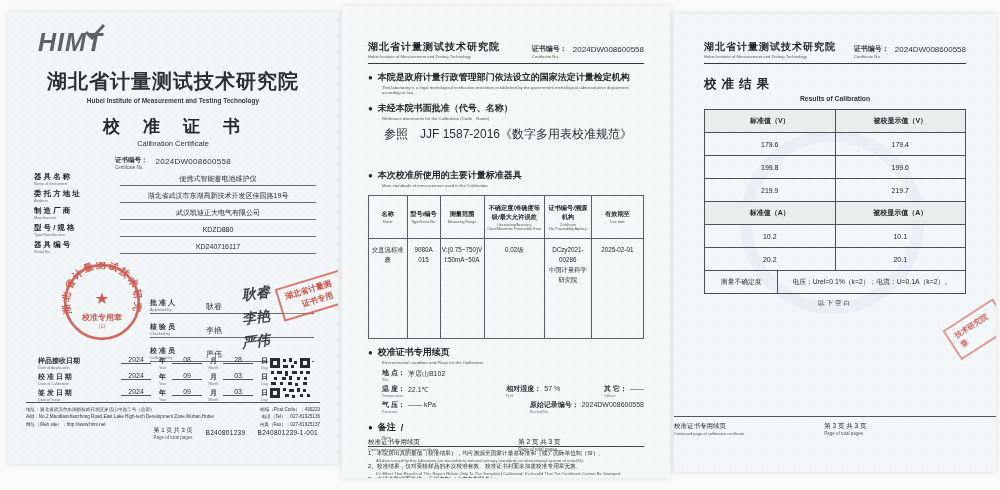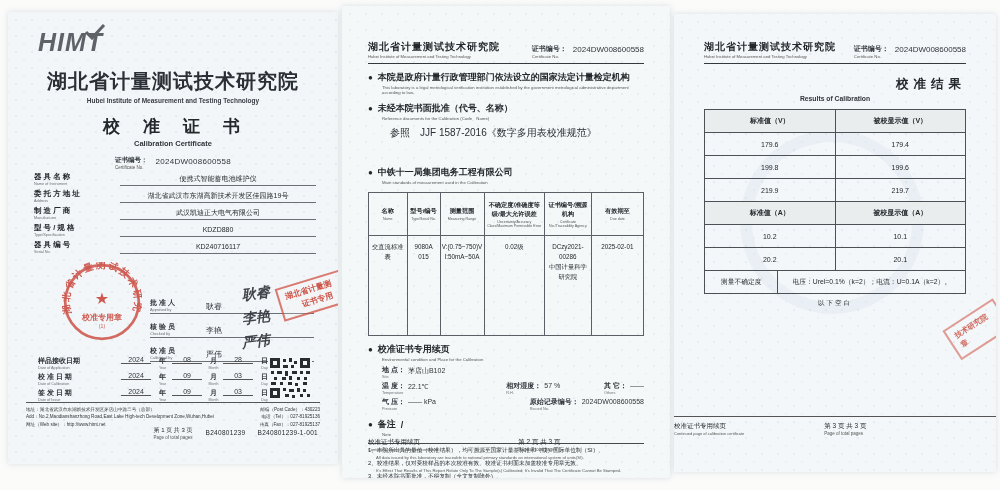--- a/index.html
+++ b/index.html
@@ -13,21 +13,21 @@
   .p2{left:342px;top:6px;width:328px;height:472px;background-color:#f5f8f9;}
   .p3{left:674px;top:14px;width:322px;height:458px;background-color:#f3f7f9;}
 
   
   .logo-wrap{position:relative;margin:16px 0 0 30px;width:90px;height:28px;}
   .logo-text{font-size:25px;font-weight:800;font-style:italic;color:#5d6369;letter-spacing:1px;}
   .logo-check{position:absolute;left:46px;top:-4px;}
   .inst-title{margin-top:12px;text-align:center;font-size:20px;font-weight:700;color:#2a3035;letter-spacing:1px;}
   .inst-en{margin-top:2px;text-align:center;font-size:6.5px;font-weight:700;color:#383e44;}
   .doc-title{margin-top:11px;text-align:center;font-size:17px;font-weight:700;letter-spacing:3px;color:#23282c;}
-  .doc-title-en{margin-top:1px;text-align:center;font-size:7.5px;font-weight:700;}
+  .doc-title-en{margin-top:1px;text-align:center;font-size:7.5px;font-weight:400;}
   .certno-row{display:flex;justify-content:center;gap:8px;margin-top:8px;align-items:flex-start;}
   .certno-label .cn{font-size:6.5px;font-weight:700;}
   .certno-label .en{font-size:4.5px;color:#555;}
   .certno-value{font-size:8px;padding-top:1px;letter-spacing:.3px;}
   .fields{position:absolute;top:160px;left:26px;right:22px;}
   .field{display:flex;height:17px;}
   .flabel{width:86px;}
   .flabel .cn{font-size:7.5px;font-weight:700;color:#23282c;white-space:nowrap;}
   .flabel .en{font-size:3.8px;color:#6b7076;}
   .fvalue{flex:1;text-align:center;font-size:7px;border-bottom:1px solid #6a7076;height:12px;line-height:12px;color:#1f2428;margin-top:1px;}
@@ -68,21 +68,21 @@
   .pg-header .right .lbl .en{font-size:4.3px;color:#555;}
   .pg-header .right .val{font-size:8px;padding-top:1px;}
 
   
   .p2-inner{padding:34px 26px 0 26px;position:relative;height:438px;}
   .bullet{margin-top:7px;}
   .bullet .brow{display:flex;align-items:center;gap:5px;}
   .dot{font-size:8px;color:#23282c;}
   .bullet .cn{font-size:9px;font-weight:700;color:#23282c;}
   .bullet .en{font-size:4.3px;color:#555;margin-left:14px;margin-top:1px;}
-  .reference{margin-left:22px;margin-top:5px;font-size:10px;color:#2a2f34;}
+  .reference{margin-left:4px;margin-top:5px;font-size:12px;color:#2a2f34;text-align:center;}
   .gap-lg{margin-top:26px;}
   .std-table{width:100%;border-collapse:collapse;margin-top:7px;table-layout:fixed;}
   .std-table th,.std-table td{border:.9px solid #5a6065;}
   .std-table th{padding:3px 2px;height:36px;vertical-align:middle;font-weight:400;}
   .std-table th .cn{font-size:6.2px;font-weight:700;color:#23282c;display:block;}
   .std-table th .en{font-size:3.6px;color:#555;display:block;margin-top:1px;}
   .std-table td{height:92px;vertical-align:top;text-align:center;padding-top:6px;font-size:6.3px;line-height:1.6;color:#23282c;}
   .env{margin-left:14px;margin-top:3px;}
   .env-row{display:flex;margin-top:2px;}
   .env-item{display:flex;gap:3px;}
@@ -96,21 +96,21 @@
   .note .en{font-size:4.2px;color:#555;margin-left:8px;line-height:1.3;}
   .cont-footer{position:absolute;left:26px;right:26px;bottom:26px;display:flex;}
   .cont-footer .left .cn{font-size:6.5px;color:#23282c;}
   .cont-footer .left .en{font-size:4px;color:#555;}
   .cont-footer .mid{margin-left:80px;}
   .cont-footer .mid .cn{font-size:6.5px;color:#23282c;}
   .cont-footer .mid .en{font-size:4.5px;color:#555;}
 
   
   .p3-inner{padding:26px 30px 0 30px;position:relative;height:432px;}
-  .p3-title{text-align:right;margin-top:12px;font-size:12.5px;font-weight:700;letter-spacing:5px;color:#23282c;}
+  .p3-title{text-align:left;margin-top:12px;font-size:12.5px;font-weight:700;letter-spacing:5px;color:#23282c;}
   .p3-title-en{text-align:center;font-size:6.8px;font-weight:700;margin-top:2px;}
   .res-table{width:100%;border-collapse:collapse;margin-top:7px;table-layout:fixed;}
   .res-table td{border:.9px solid #4c5156;height:20px;text-align:center;font-size:7px;color:#23282c;}
   .res-table .hdr{background:#eaedee;font-weight:600;}
   .res-table .unc-lbl{width:27%;font-size:6.8px;}
   .res-table .unc-val{font-size:6.8px;}
   .blank-note{text-align:center;font-size:6.5px;margin-top:5px;letter-spacing:2px;color:#2a2f34;}
   .wm-circle{position:absolute;left:66px;top:116px;width:160px;height:160px;border:12px solid rgba(150,180,210,.10);border-radius:50%;pointer-events:none;}
   .edge-stamp3{position:absolute;right:-10px;top:298px;transform:rotate(-33deg);border:2px solid rgba(205,80,65,.55);color:rgba(198,68,52,.8);padding:4px 12px 4px 6px;font-size:7.5px;font-weight:700;line-height:1.5;}
   .p3-footer{position:absolute;left:0;right:0;bottom:36px;border-top:1px solid #555;padding-top:5px;display:flex;}
@@ -382,21 +382,21 @@
             <span class="dot">●</span>
             <span class="cn">未经本院书面批准（代号、名称）</span>
           </div>
         <div class="en">Reference documents for the Calibration (Code、Name)</div>
         <div class="reference">参照　JJF 1587-2016《数字多用表校准规范》</div>
       </div>
 
       <div class="bullet gap-lg">
         <div class="brow">
             <span class="dot">●</span>
-            <span class="cn">中铁十一局集团电务工程有限公司</span>
+            <span class="cn">本次校准所使用的主要计量标准器具</span>
           </div>
         <div class="en">Main standards of measurement used in the Calibration</div>
       </div>
 
       <table class="std-table">
         <colgroup>
             <col style="width:14%">
             <col style="width:12%">
             <col style="width:16%">
             <col style="width:22%">

